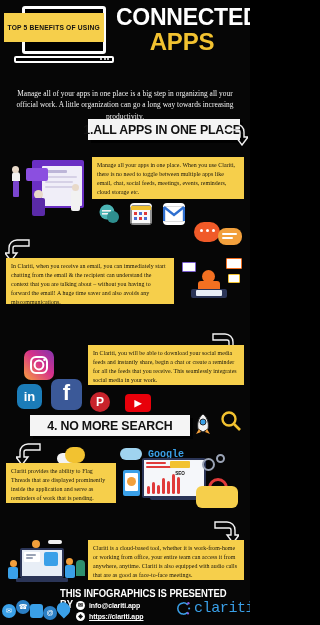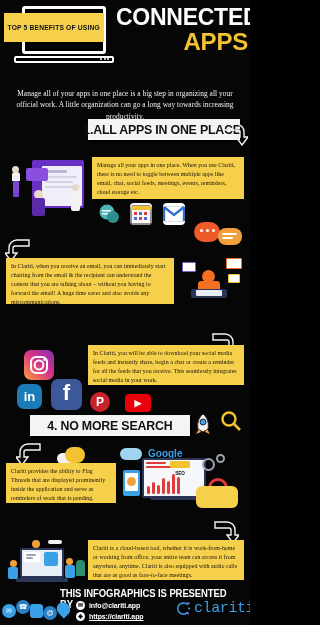--- a/index.html
+++ b/index.html
@@ -36,21 +36,21 @@
     font-family:"Liberation Sans Narrow","Liberation Sans",sans-serif;
   }
   .title-wrap { position:absolute; left:116px; top:4px; width:132px; }
   .t-main {
     font-size:24px; line-height:25px; font-weight:700; color:#ffffff;
     letter-spacing:-.3px; transform:scaleX(.96); transform-origin:left center;
     font-family:"Liberation Sans Narrow","Liberation Sans",sans-serif;
   }
   .t-sub {
     font-size:24px; line-height:26px; font-weight:700; color:#f2c230;
-    text-align:right; letter-spacing:-.2px;
+    text-align:center; letter-spacing:-.2px;
     font-family:"Liberation Sans Narrow","Liberation Sans",sans-serif;
   }
 
   
   .intro {
     position:absolute; left:12px; top:88px; width:226px;
     text-align:center; color:#f3f3f3;
     font-family:"Liberation Serif", serif;
     font-size:7.4px; line-height:11.4px; letter-spacing:.05px;
   }
@@ -278,21 +278,21 @@
       </svg>
   </div>
   <div class="ill" style="left:57px; top:445px; width:30px; height:20px;">
     <div class="chip" style="left:0; top:8px; width:18px; height:11px; background:#f2f2f2; border-radius:6px;"></div>
     <div class="chip" style="left:8px; top:2px; width:20px; height:16px; background:#f2c230; border-radius:8px;"></div>
   </div>
   <div class="ycard" style="left:6px; top:463px; width:110px; height:40px;">Clariti provides the ability to Flag Threads that are displayed prominently inside the application and serve as reminders of work that is pending.</div>
   <div class="ill" style="left:120px; top:442px; width:128px; height:62px;">
     <div class="chip" style="left:0; top:6px; width:22px; height:12px; background:#9fd3ef; border-radius:6px;"></div>
     <div class="chip" style="left:28px; top:1px; width:42px; height:11px; background:transparent;">
-      <span style="font-size:10px;font-weight:700;color:#3aa0e8;font-family:Liberation Sans, sans-serif;text-align:center;">Google</span>
+      <span style="font-size:10px;font-weight:700;color:#3aa0e8;font-family:Liberation Mono, monospace;text-align:center;">Google</span>
     </div>
     <div class="chip" style="left:22px; top:16px; width:64px; height:40px; background:#f5f7fa; border:2px solid #2b3557; border-radius:2px;"></div>
     <div class="chip" style="left:26px; top:20px; width:20px; height:2px; background:#e03a3a;"></div>
     <div class="chip" style="left:26px; top:24px; width:26px; height:2px; background:#e03a3a;"></div>
     <div class="chip" style="left:50px; top:19px; width:20px; height:7px; background:#f2c230; border-radius:1px; text-align:center;">
       <span style="font-size:4.6px;font-weight:700;color:#111;line-height:7px;font-family:'Liberation Sans',sans-serif;">SEO</span>
     </div>
     <div class="chip" style="left:27px; top:44px; width:3px; height:8px; background:#e03a3a;"></div>
     <div class="chip" style="left:32px; top:40px; width:3px; height:12px; background:#e03a3a;"></div>
     <div class="chip" style="left:37px; top:43px; width:3px; height:9px; background:#e03a3a;"></div>

